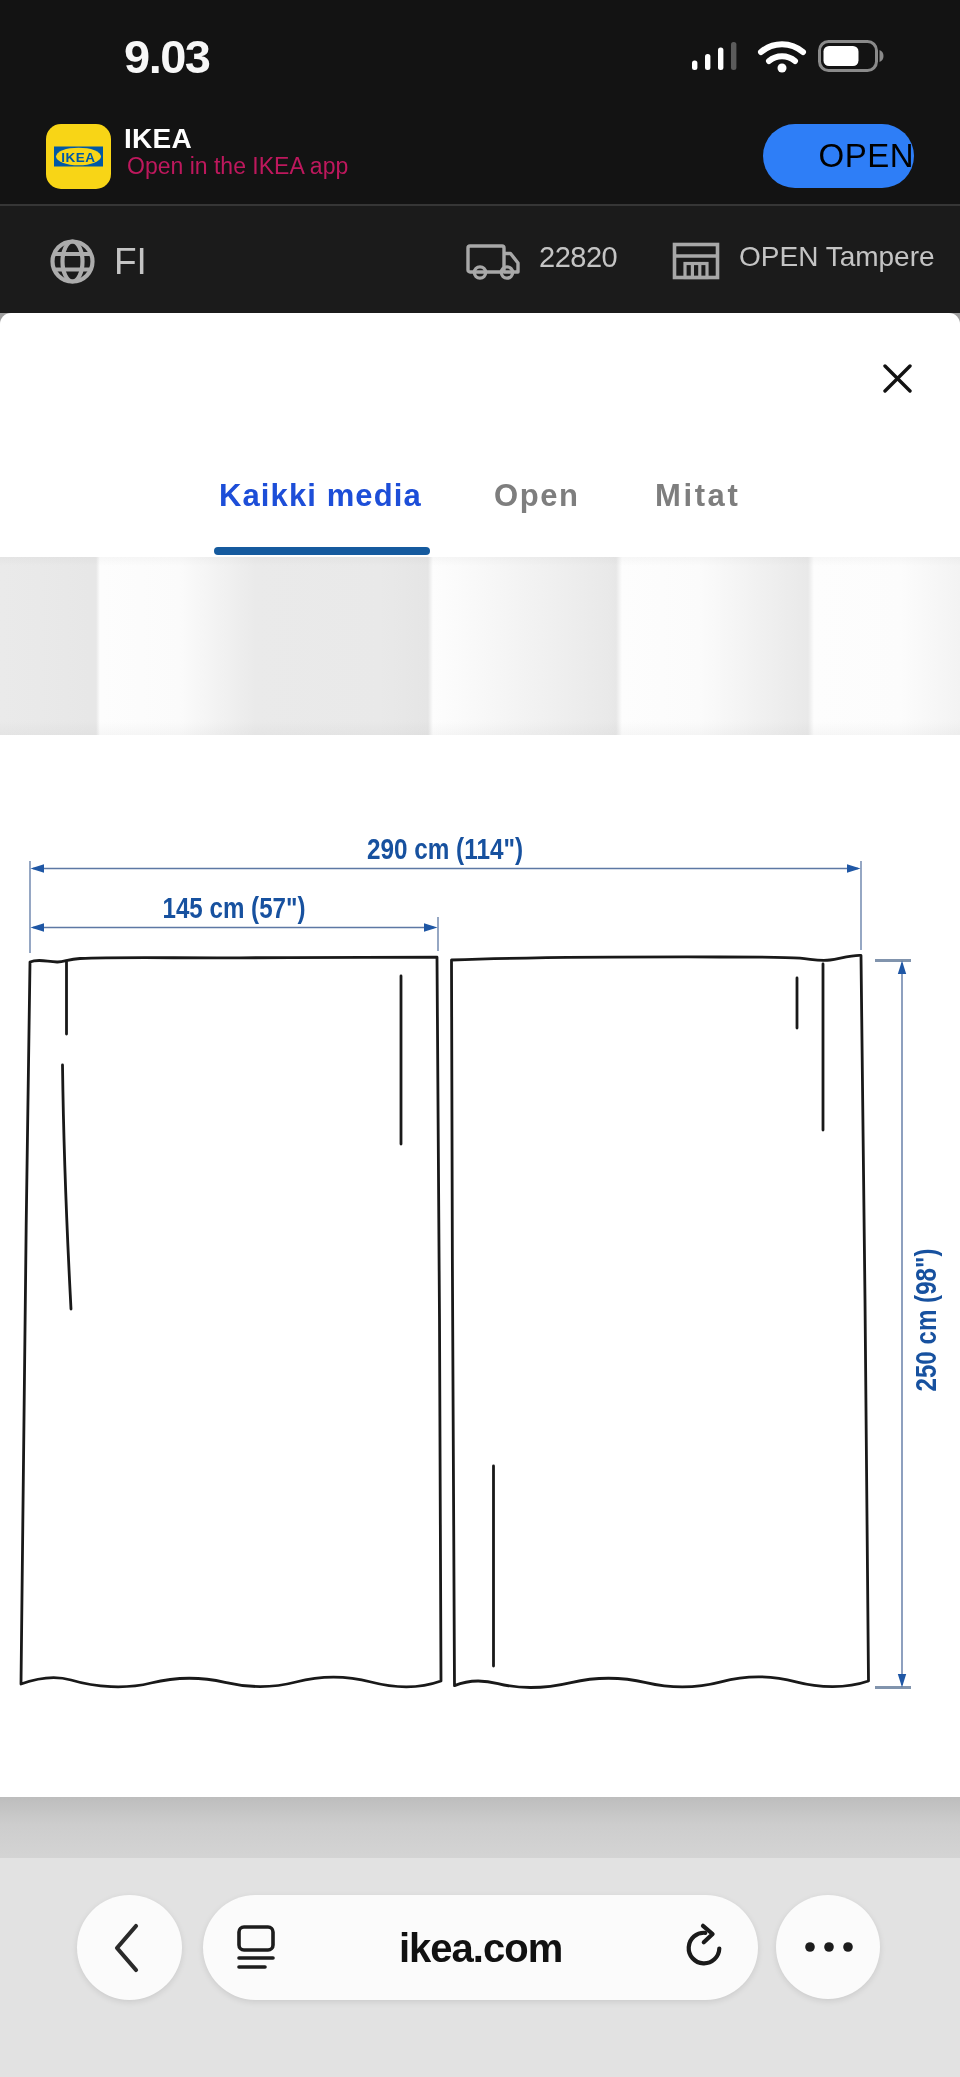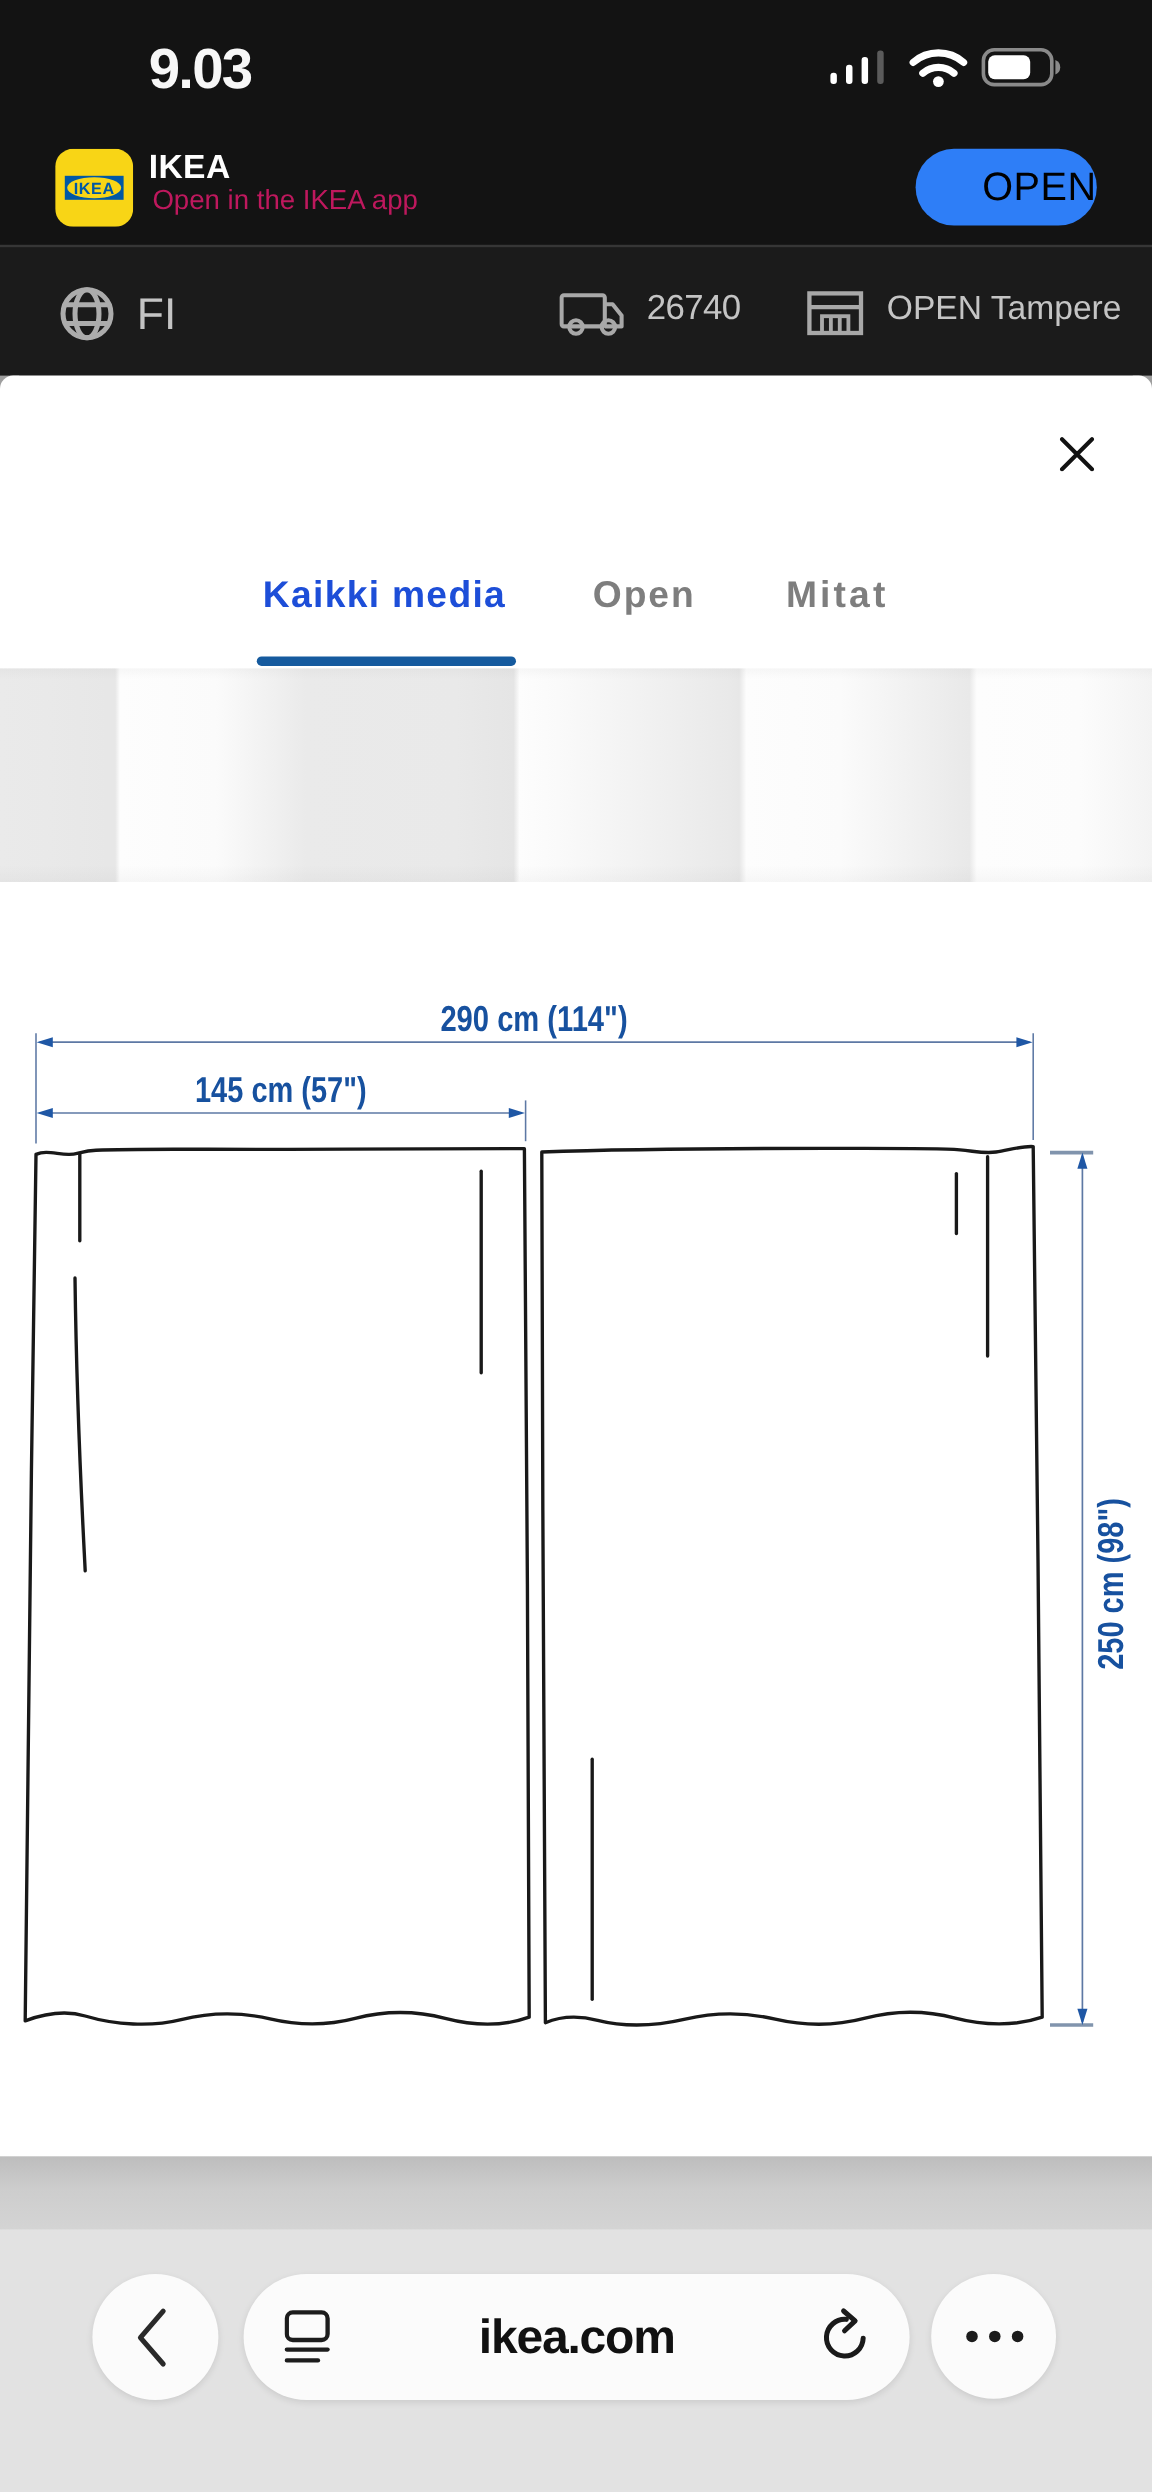--- a/index.html
+++ b/index.html
@@ -56,21 +56,21 @@
 
 <div class="abs" style="left:114px;top:241px;font-size:37px;color:#c4c4c4;">FI</div>
 
 <svg class="abs" style="left:466px;top:240px;" width="54" height="44" viewBox="0 0 54 44">
   <rect x="2" y="6" width="36" height="26" rx="2" fill="none" stroke="#a8a8a8" stroke-width="3.4"></rect>
   <path d="M38 13.5 h6.5 l7.5 9.5 v9 h-14" fill="none" stroke="#a8a8a8" stroke-width="3.4" stroke-linejoin="round"></path>
   <circle cx="14" cy="32.5" r="5.6" fill="none" stroke="#a8a8a8" stroke-width="3.4"></circle>
   <circle cx="41" cy="32.5" r="5.6" fill="none" stroke="#a8a8a8" stroke-width="3.4"></circle>
 </svg>
 
-<div class="abs" style="left:539px;top:241px;font-size:29px;color:#c4c4c4;letter-spacing:-.5px;">26740</div>
+<div class="abs" style="left:539px;top:241px;font-size:29px;color:#c4c4c4;letter-spacing:-.5px;">22820</div>
 
 <svg class="abs" style="left:672px;top:241px;" width="48" height="40" viewBox="0 0 48 40">
   <rect x="2.5" y="3.5" width="43" height="33" fill="none" stroke="#a8a8a8" stroke-width="3.6"></rect>
   <line x1="2.5" y1="15" x2="45.5" y2="15" stroke="#a8a8a8" stroke-width="3.6"></line>
   <rect x="13" y="22.5" width="22" height="14" fill="none" stroke="#a8a8a8" stroke-width="3.2"></rect>
   <line x1="20.4" y1="22.5" x2="20.4" y2="36.5" stroke="#a8a8a8" stroke-width="3.2"></line>
   <line x1="27.8" y1="22.5" x2="27.8" y2="36.5" stroke="#a8a8a8" stroke-width="3.2"></line>
 </svg>
 
 <div class="abs" style="left:739px;top:241px;font-size:28px;color:#c4c4c4;">OPEN Tampere</div>

